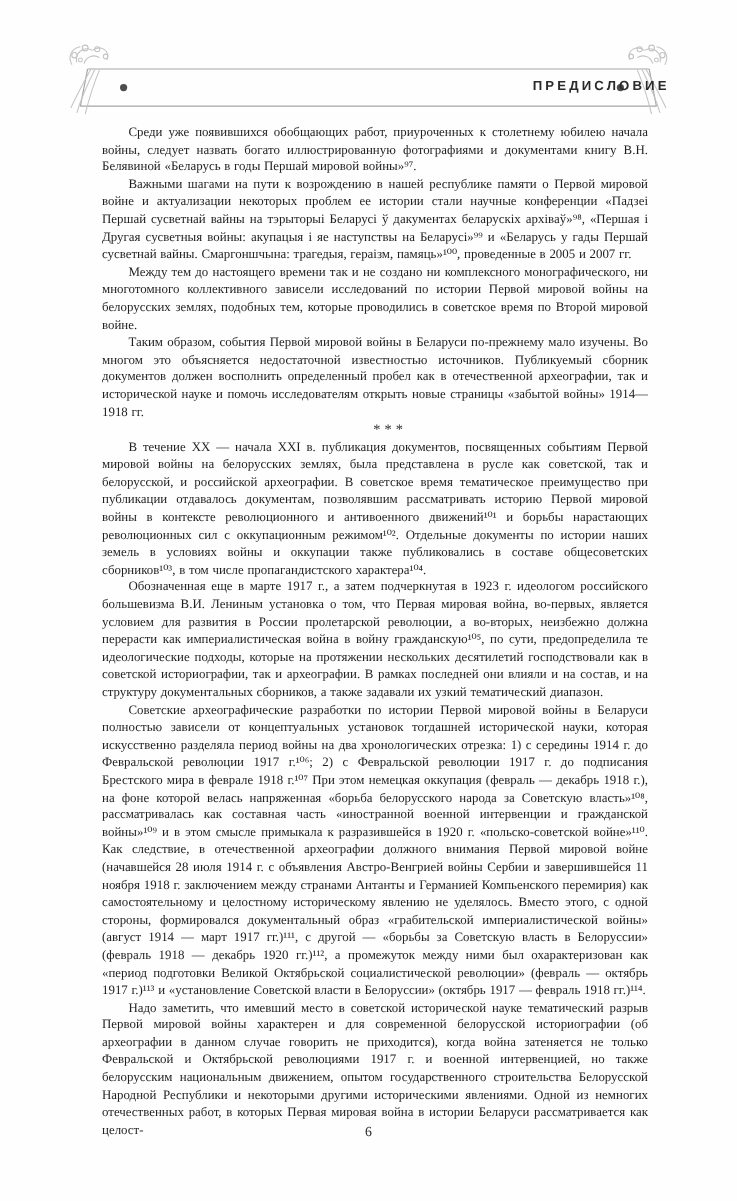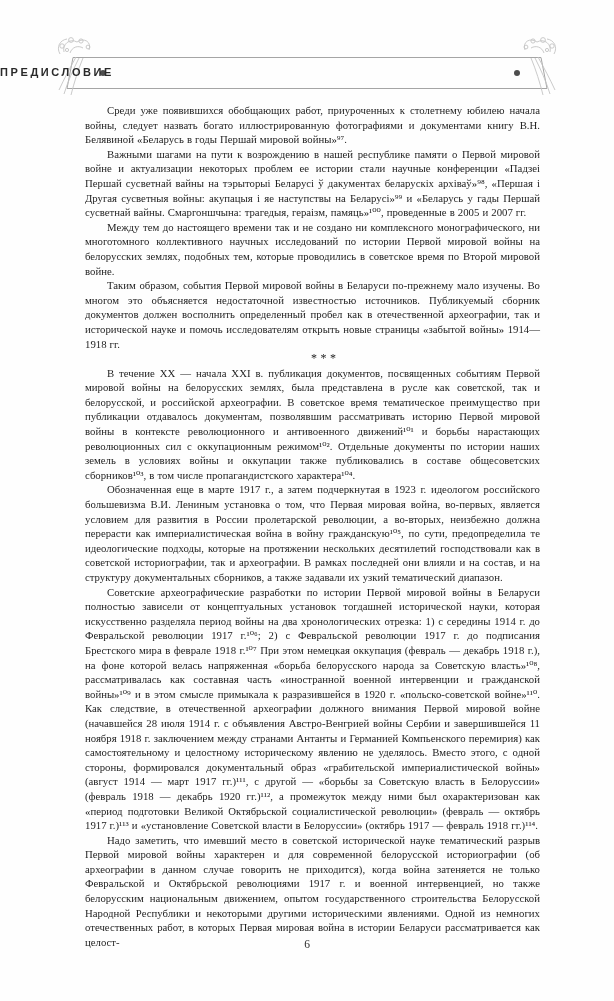--- a/index.html
+++ b/index.html
@@ -24,21 +24,21 @@
   .header-deco {
     position: absolute;
     left: 0; top: 0;
     width: 614px; height: 100px;
     pointer-events: none;
   }
   .page-title {
     position: absolute;
     left: 0; top: 66px;
     width: 558px;
-    text-align: left;
+    text-align: right;
     font-family: "Liberation Sans", "DejaVu Sans", sans-serif;
     font-size: 11px;
     font-weight: bold;
     letter-spacing: 2.6px;
     color: #2a2a2a;
   }
   .header-dot {
     position: absolute;
     top: 70px;
     width: 6px; height: 6px;
@@ -127,21 +127,21 @@
 
   <div class="header-dot left"></div>
   <div class="header-dot right"></div>
 
   <div class="page-title">ПРЕДИСЛОВИЕ</div>
 
   <div class="content">
     <div>
         <p class="para">Среди уже появившихся обобщающих работ, приуроченных к столетнему юбилею начала войны, следует назвать богато иллюстрированную фотографиями и документами книгу В.Н. Белявиной «Беларусь в годы Першай мировой войны»⁹⁷.</p>
         <p class="para">Важными шагами на пути к возрождению в нашей республике памяти о Первой мировой войне и актуализации некоторых проблем ее истории стали научные конференции «Падзеі Першай сусветнай вайны на тэрыторыі Беларусі ў дакументах беларускіх архіваў»⁹⁸, «Першая і Другая сусветныя войны: акупацыя і яе наступствы на Беларусі»⁹⁹ и «Беларусь у гады Першай сусветнай вайны. Смаргоншчына: трагедыя, гераізм, памяць»¹⁰⁰, проведенные в 2005 и 2007 гг.</p>
-        <p class="para">Между тем до настоящего времени так и не создано ни комплексного монографического, ни многотомного коллективного научных исследований по истории Первой мировой войны на белорусских землях, подобных тем, которые проводились в советское время по Второй мировой войне.</p>
+        <p class="para">Между тем до настоящего времени так и не создано ни комплексного монографического, ни многотомного коллективного зависели исследований по истории Первой мировой войны на белорусских землях, подобных тем, которые проводились в советское время по Второй мировой войне.</p>
         <p class="para">Таким образом, события Первой мировой войны в Беларуси по-прежнему мало изучены. Во многом это объясняется недостаточной известностью источников. Публикуемый сборник документов должен восполнить определенный пробел как в отечественной археографии, так и исторической науке и помочь исследователям открыть новые страницы «забытой войны» 1914—1918 гг.</p>
       </div>
     <p class="para separator">* * *</p>
     <div>
         <p class="para">В течение XX — начала XXI в. публикация документов, посвященных событиям Первой мировой войны на белорусских землях, была представлена в русле как советской, так и белорусской, и российской археографии. В советское время тематическое преимущество при публикации отдавалось документам, позволявшим рассматривать историю Первой мировой войны в контексте революционного и антивоенного движений¹⁰¹ и борьбы нарастающих революционных сил с оккупационным режимом¹⁰². Отдельные документы по истории наших земель в условиях войны и оккупации также публиковались в составе общесоветских сборников¹⁰³, в том числе пропагандистского характера¹⁰⁴.</p>
         <p class="para">Обозначенная еще в марте 1917 г., а затем подчеркнутая в 1923 г. идеологом российского большевизма В.И. Лениным установка о том, что Первая мировая война, во-первых, является условием для развития в России пролетарской революции, а во-вторых, неизбежно должна перерасти как империалистическая война в войну гражданскую¹⁰⁵, по сути, предопределила те идеологические подходы, которые на протяжении нескольких десятилетий господствовали как в советской историографии, так и археографии. В рамках последней они влияли и на состав, и на структуру документальных сборников, а также задавали их узкий тематический диапазон.</p>
         <p class="para">Советские археографические разработки по истории Первой мировой войны в Беларуси полностью зависели от концептуальных установок тогдашней исторической науки, которая искусственно разделяла период войны на два хронологических отрезка: 1) с середины 1914 г. до Февральской революции 1917 г.¹⁰⁶; 2) с Февральской революции 1917 г. до подписания Брестского мира в феврале 1918 г.¹⁰⁷ При этом немецкая оккупация (февраль — декабрь 1918 г.), на фоне которой велась напряженная «борьба белорусского народа за Советскую власть»¹⁰⁸, рассматривалась как составная часть «иностранной военной интервенции и гражданской войны»¹⁰⁹ и в этом смысле примыкала к разразившейся в 1920 г. «польско-советской войне»¹¹⁰. Как следствие, в отечественной археографии должного внимания Первой мировой войне (начавшейся 28 июля 1914 г. с объявления Австро-Венгрией войны Сербии и завершившейся 11 ноября 1918 г. заключением между странами Антанты и Германией Компьенского перемирия) как самостоятельному и целостному историческому явлению не уделялось. Вместо этого, с одной стороны, формировался документальный образ «грабительской империалистической войны» (август 1914 — март 1917 гг.)¹¹¹, с другой — «борьбы за Советскую власть в Белоруссии» (февраль 1918 — декабрь 1920 гг.)¹¹², а промежуток между ними был охарактеризован как «период подготовки Великой Октябрьской социалистической революции» (февраль — октябрь 1917 г.)¹¹³ и «установление Советской власти в Белоруссии» (октябрь 1917 — февраль 1918 гг.)¹¹⁴.</p>
         <p class="para">Надо заметить, что имевший место в советской исторической науке тематический разрыв Первой мировой войны характерен и для современной белорусской историографии (об археографии в данном случае говорить не приходится), когда война затеняется не только Февральской и Октябрьской революциями 1917 г. и военной интервенцией, но также белорусским национальным движением, опытом государственного строительства Белорусской Народной Республики и некоторыми другими историческими явлениями. Одной из немногих отечественных работ, в которых Первая мировая война в истории Беларуси рассматривается как целост-</p>
       </div>
   </div>

